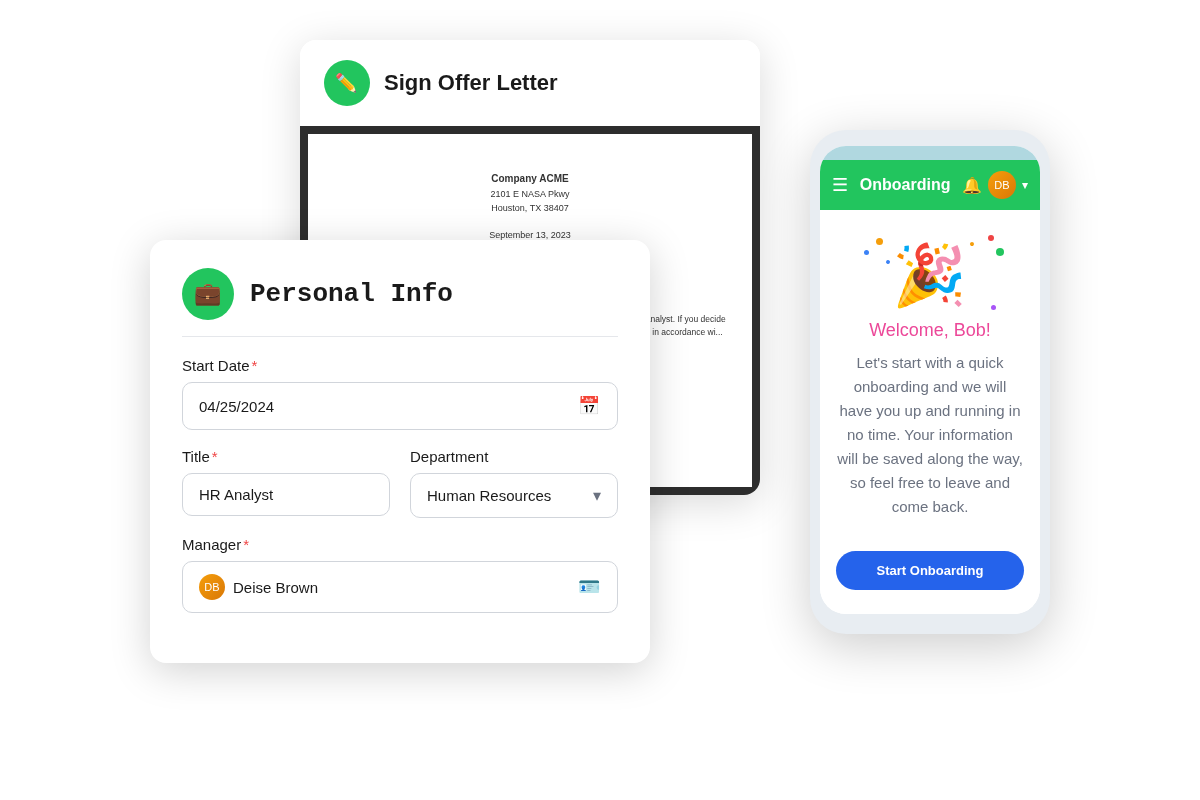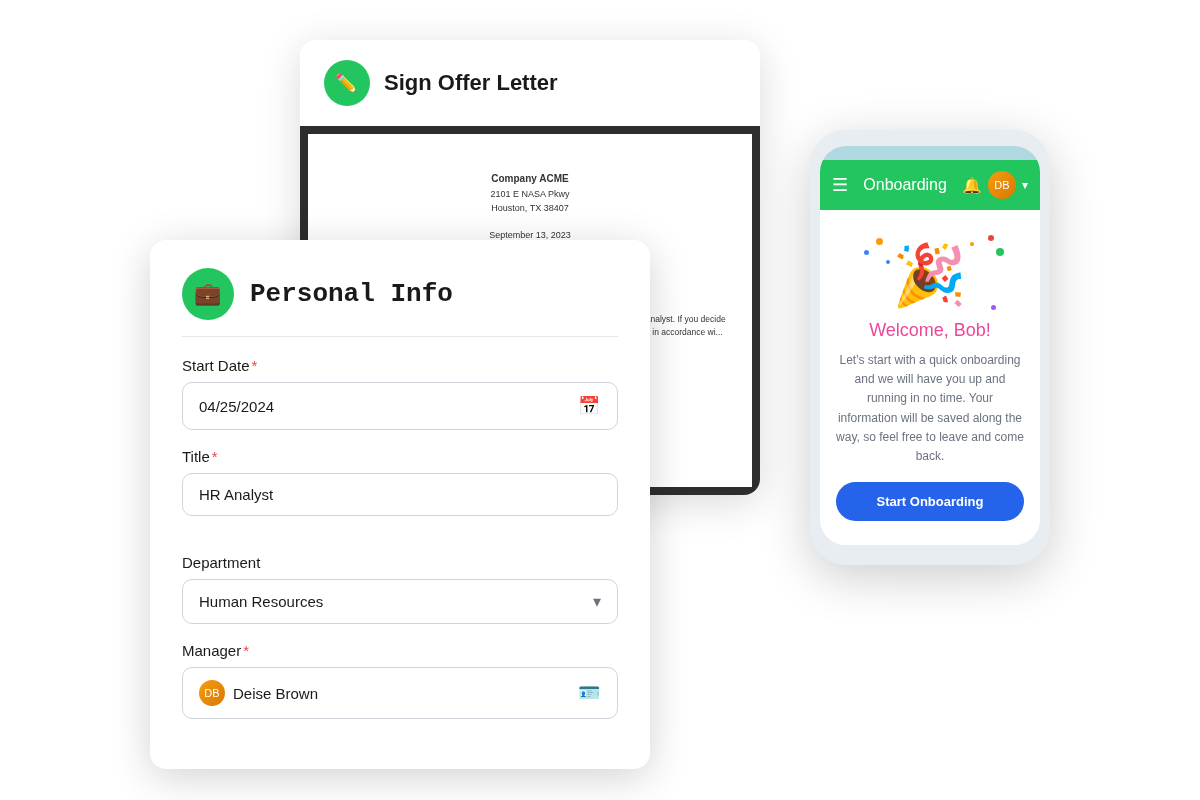--- a/index.html
+++ b/index.html
@@ -198,21 +198,20 @@
       color: #1a1a1a;
       display: flex;
       align-items: center;
       justify-content: space-between;
       margin-bottom: 18px;
     }
 
     .field-row {
       display: flex;
       gap: 20px;
-      flex-direction: column;
     }
 
     .field-col {
       flex: 1;
     }
 
     .dropdown-icon {
       color: #6b7280;
       font-size: 16px;
     }
@@ -282,21 +281,21 @@
       border-radius: 26px 26px 0 0;
     }
 
     .mobile-menu-icon {
       color: #fff;
       font-size: 18px;
     }
 
     .mobile-app-title {
       color: #fff;
-      font-weight: 400;
+      font-weight: 700;
       font-size: 16px;
     }
 
     .mobile-header-right {
       display: flex;
       align-items: center;
       gap: 6px;
     }
 
     .mobile-bell {
@@ -328,24 +327,24 @@
     }
 
     .mobile-welcome {
       font-size: 18px;
       font-weight: 400;
       color: #ec4899;
       margin-bottom: 10px;
     }
 
     .mobile-desc {
-      font-size: 12px;
+      font-size: 15px;
       color: #6b7280;
       line-height: 1.6;
-      margin-bottom: 16px;
+      margin-bottom: 32px;
     }
 
     .start-onboarding-btn {
       background: #2563eb;
       color: #fff;
       border: none;
       border-radius: 30px;
       padding: 12px 24px;
       font-size: 13px;
       font-weight: 600;

